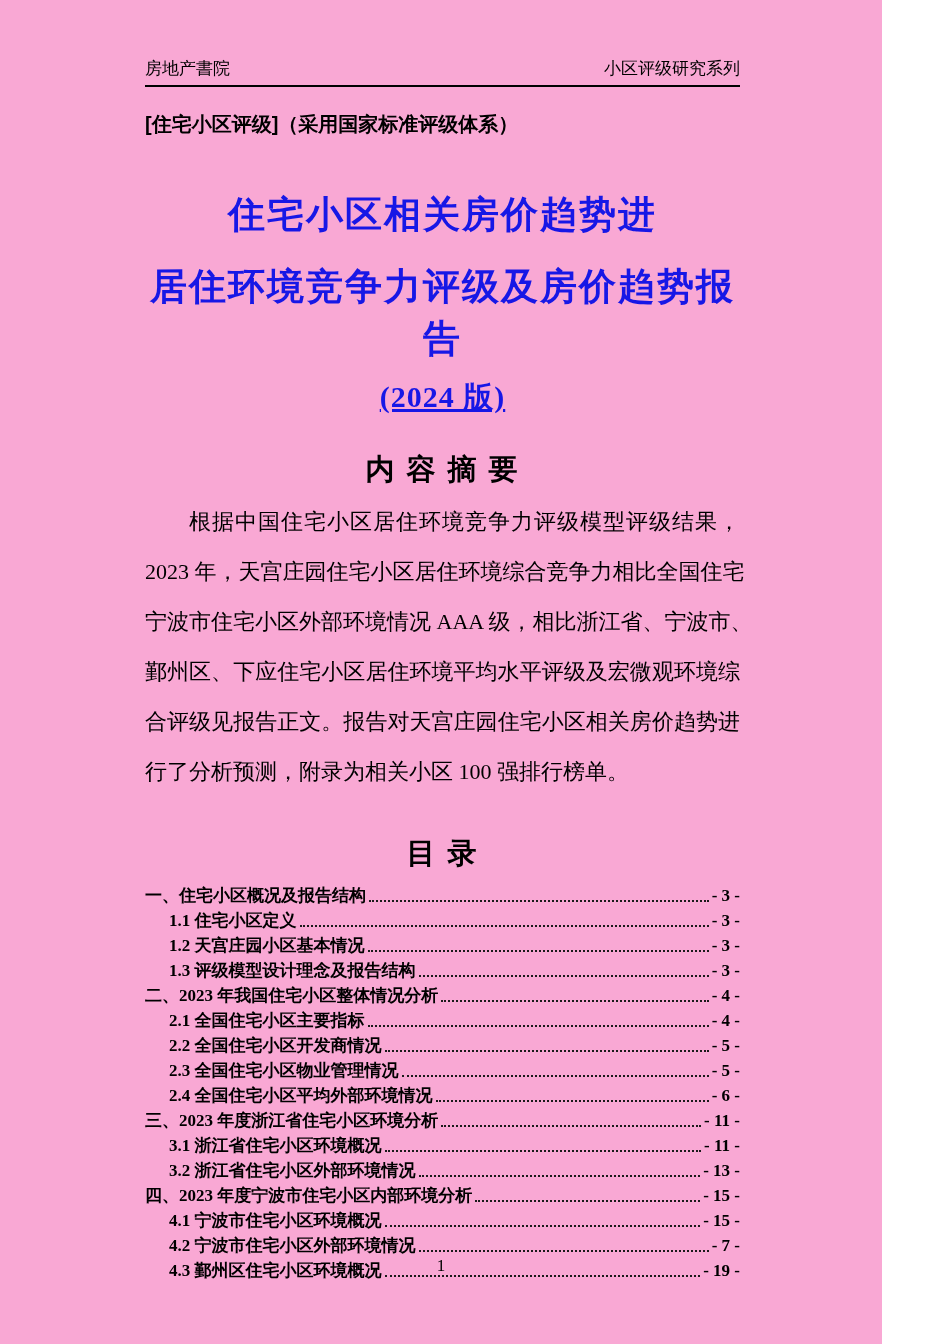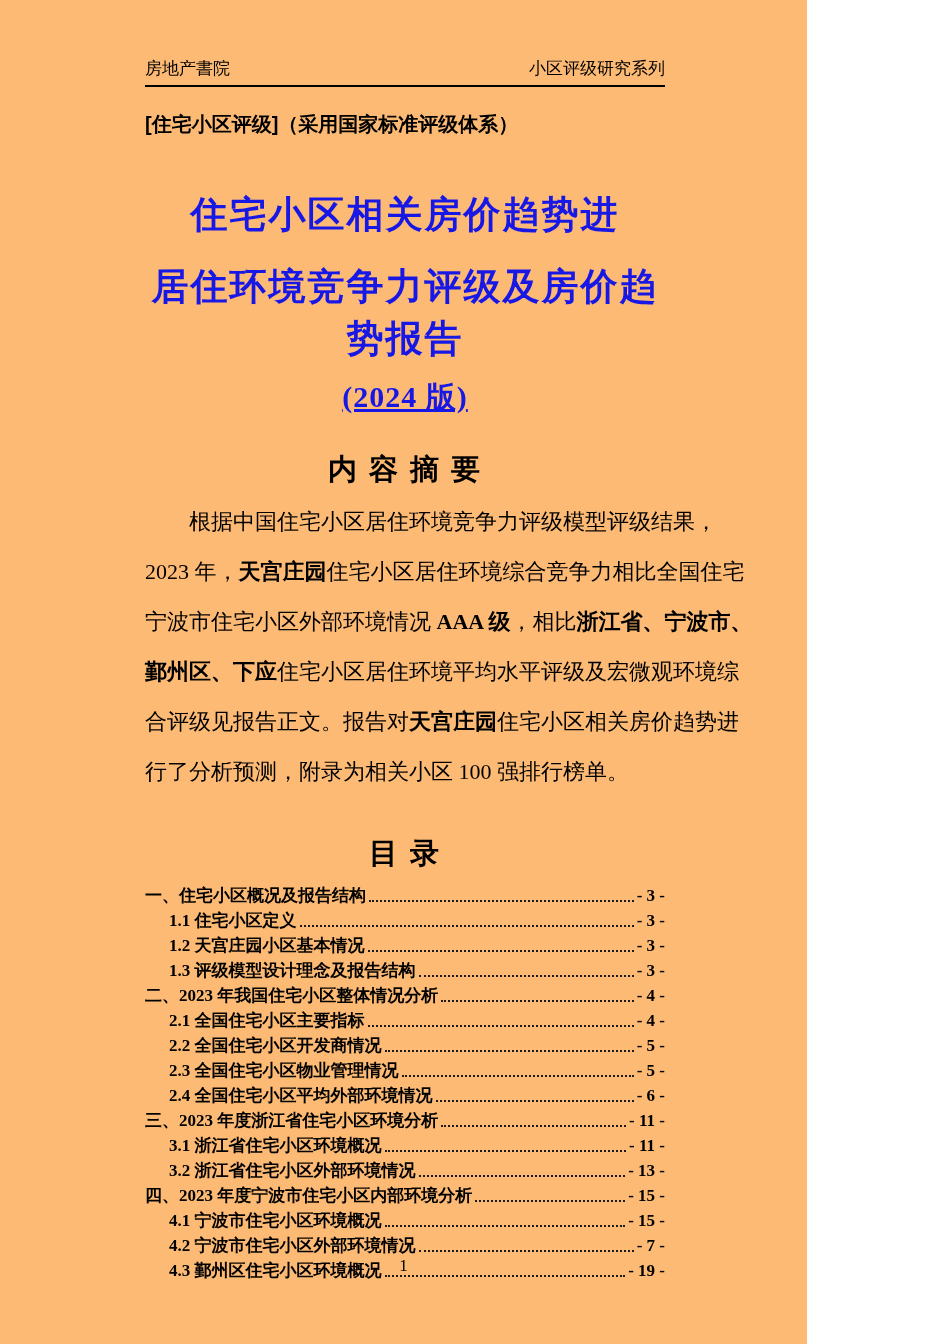--- a/index.html
+++ b/index.html
@@ -1,21 +1,21 @@
 <!DOCTYPE html>
 <html><head>
 <meta charset="utf-8">
 <style>
   html,body{margin:0;padding:0;background:#ffffff;}
   body{
     width:950px;height:1344px;
     font-family:"Liberation Serif","DejaVu Serif",serif;
     color:#000;
   }
-  .page{position:relative;width:807px;height:1344px;overflow:hidden;background:#fdba74;}
+  .page{position:relative;width:882px;height:1344px;overflow:hidden;background:#f9a8d4;}
   .content{padding:0 142px 0 145px;}
 
   
   .doc-header{
     display:flex;justify-content:space-between;align-items:flex-end;
     padding-top:58px;padding-bottom:5px;
     border-bottom:2px solid #000;
     font-family:"Liberation Sans","DejaVu Sans",sans-serif;
     font-size:17px;line-height:22px;
   }
@@ -42,21 +42,21 @@
     font-weight:700;font-size:29px;line-height:40px;letter-spacing:2px;
   }
 
   .abstract{margin-top:8px;}
   .abstract .aline{
     font-size:22px;line-height:50px;white-space:nowrap;
     text-align:justify;text-align-last:justify;
   }
   .abstract .aline.first{text-indent:44px;}
   .abstract .aline.last{text-align-last:left;}
-  .abstract b{font-weight:700;}
+  .abstract b{font-weight:400;}
 
   .toc-heading{margin-top:36px;}
   .toc{margin-top:10px;}
   .toc-row{
     display:flex;
     font-size:17px;font-weight:600;line-height:25px;height:25px;
     cursor:pointer;
   }
   .toc-row.lvl2{padding-left:24px;}
   .toc-label{white-space:nowrap;}

